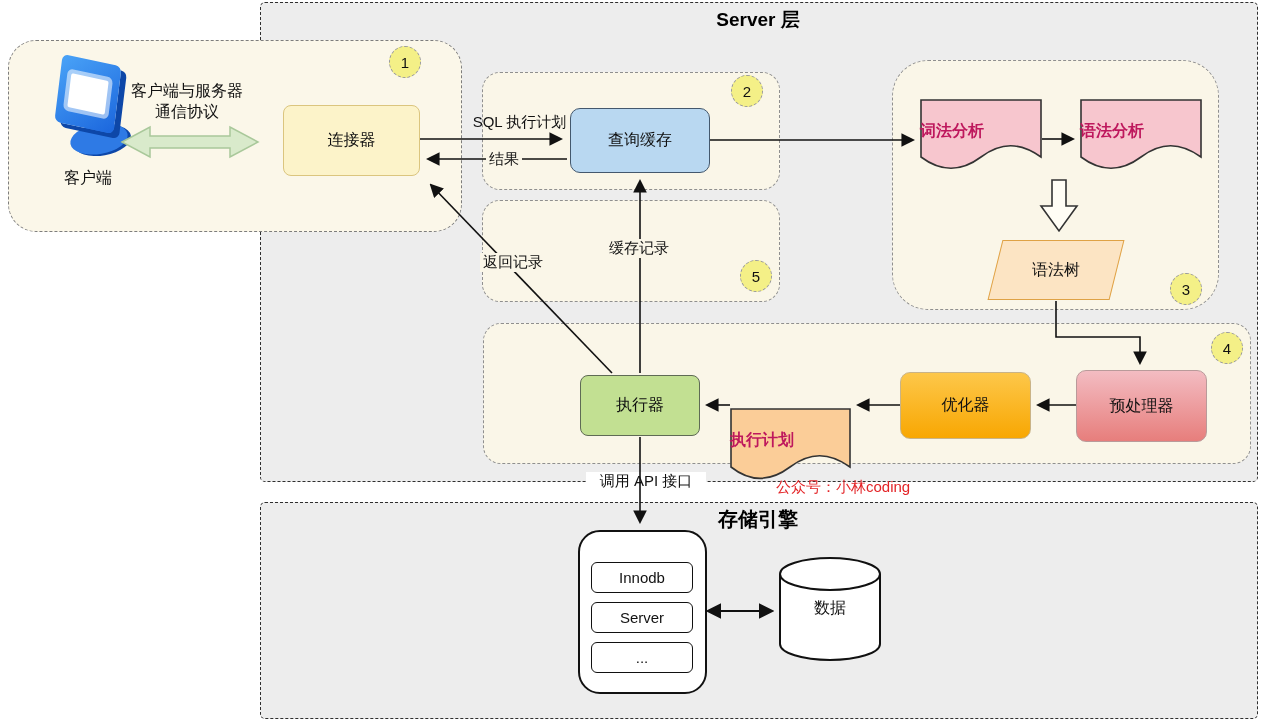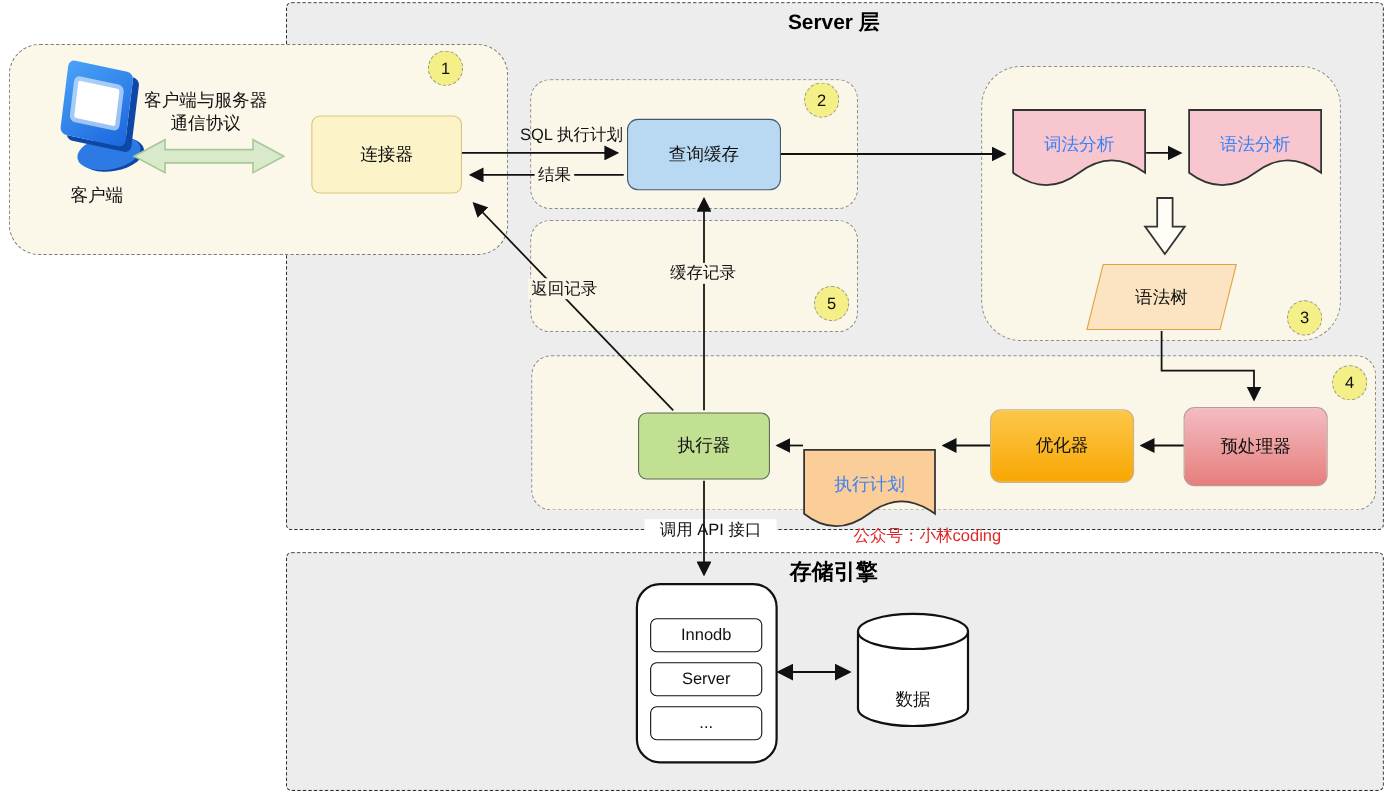--- a/index.html
+++ b/index.html
@@ -18,21 +18,21 @@
   .node{position:absolute;display:flex;align-items:center;justify-content:center;font-size:16px;color:#111;z-index:2;box-sizing:border-box;}
   .node-connector{background:#fcf3c9;border:1px solid #dbc57e;border-radius:8px;}
   .node-qcache{background:#b9d8f1;border:1.5px solid #44586d;border-radius:10px;align-items:center;}
   .node-executor{background:#c2e092;border:1.5px solid #5f6b55;border-radius:8px;}
   .node-optimizer{background:linear-gradient(#fdc74a,#f8a702);border:1px solid #c9b387;border-radius:10px;}
   .node-preprocessor{background:linear-gradient(#f3bcc2,#e77e7c);border:1px solid #b99a9a;border-radius:10px;}
   .node-tree{background:#fce4c3;border:1.5px solid #dfa245;transform:skewX(-14deg);}
   .node-tree span{transform:skewX(14deg);}
 
   .doc{position:absolute;z-index:2;}
-  .doc .doc-label{position:absolute;left:0;right:0;top:22px;text-align:center;font-size:16px;color:#3b82f6;}
+  .doc .doc-label{position:absolute;left:0;right:0;top:22px;font-size:16px;color:#be185d;font-weight:bold;}
 
   
   .badge{position:absolute;width:30px;height:30px;border-radius:50%;background:#f4f087;border:1.5px dashed #9a9a9a;display:flex;align-items:center;justify-content:center;font-size:15px;color:#111;z-index:4;}
 
   
   .elabel{position:absolute;font-size:15px;color:#111;text-align:center;z-index:4;}
   .bg-cream{background:#faf6e8;padding:0 3px;}
   .watermark{position:absolute;font-size:15px;color:#e32427;z-index:4;}
 
   
@@ -130,21 +130,21 @@
     <div class="engine-item" style="top:30px;">Innodb</div>
     <div class="engine-item" style="top:70px;">Server</div>
     <div class="engine-item" style="top:110px;">...</div>
   </div>
   <div class="cyl">
     <svg width="104" height="106" viewBox="0 0 104 106">
         <path d="M2 18 v70 a50 16 0 0 0 100 0 v-70" fill="#fff" stroke="#111" stroke-width="2"></path>
         <ellipse cx="52" cy="18" rx="50" ry="16" fill="#fff" stroke="#111" stroke-width="2"></ellipse>
       </svg>
   </div>
-  <div class="small-label" style="left:795px;top:626px;width:70px;text-align:center;">数据</div>
+  <div class="small-label" style="left:795px;top:598px;width:70px;text-align:center;">数据</div>
 
   <div class="underlay" style="left:586px;top:472px;width:120px;height:20px;"></div>
 
   <svg class="overlay" width="1261" height="721" viewBox="0 0 1261 721">
     <defs>
       <marker id="ah" viewBox="0 0 10 10" refX="8.5" refY="5" markerWidth="8.5" markerHeight="8.5" orient="auto-start-reverse">
         <path d="M0 0 L10 5 L0 10 z" fill="#111"></path>
       </marker>
     </defs>
 

